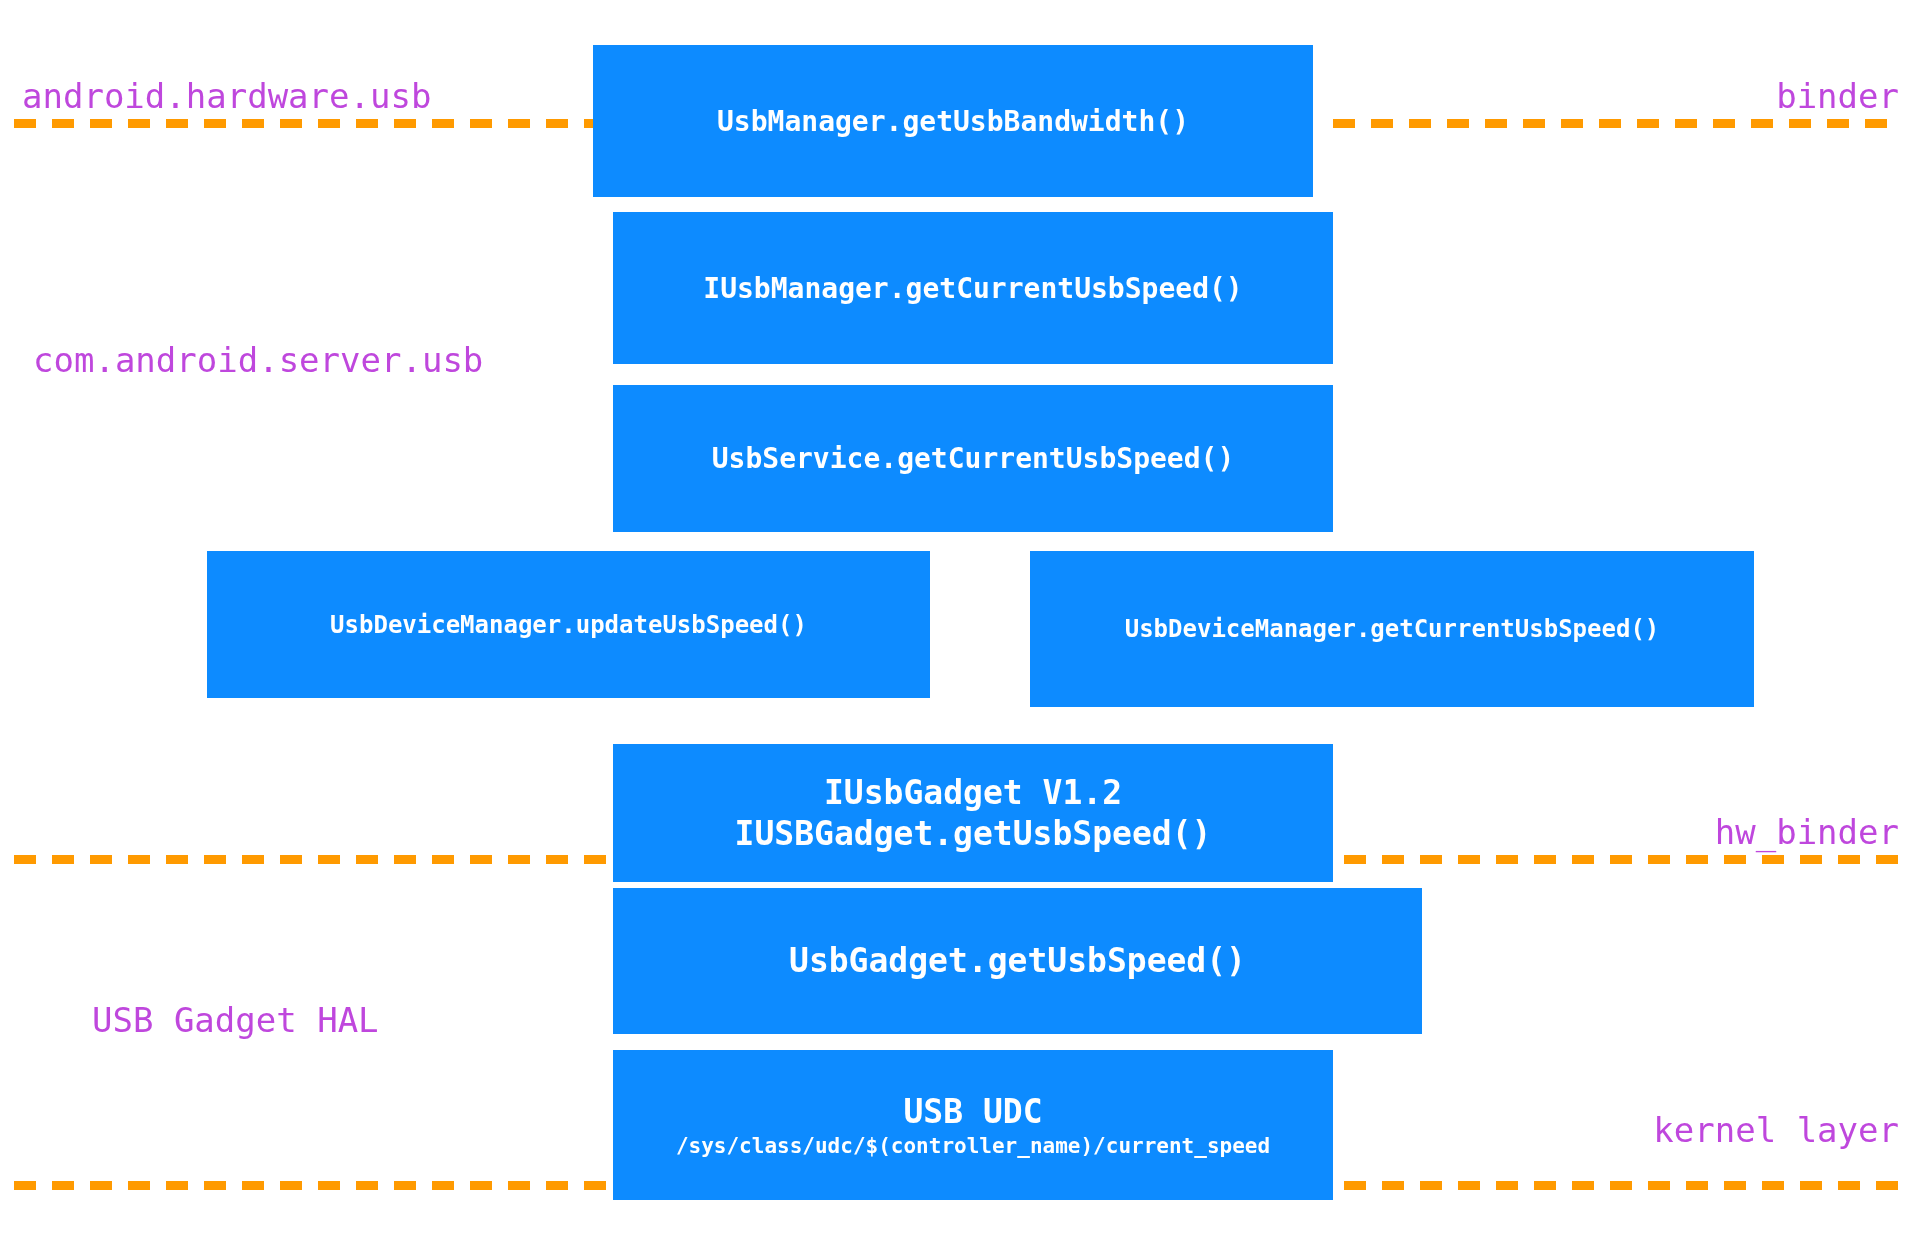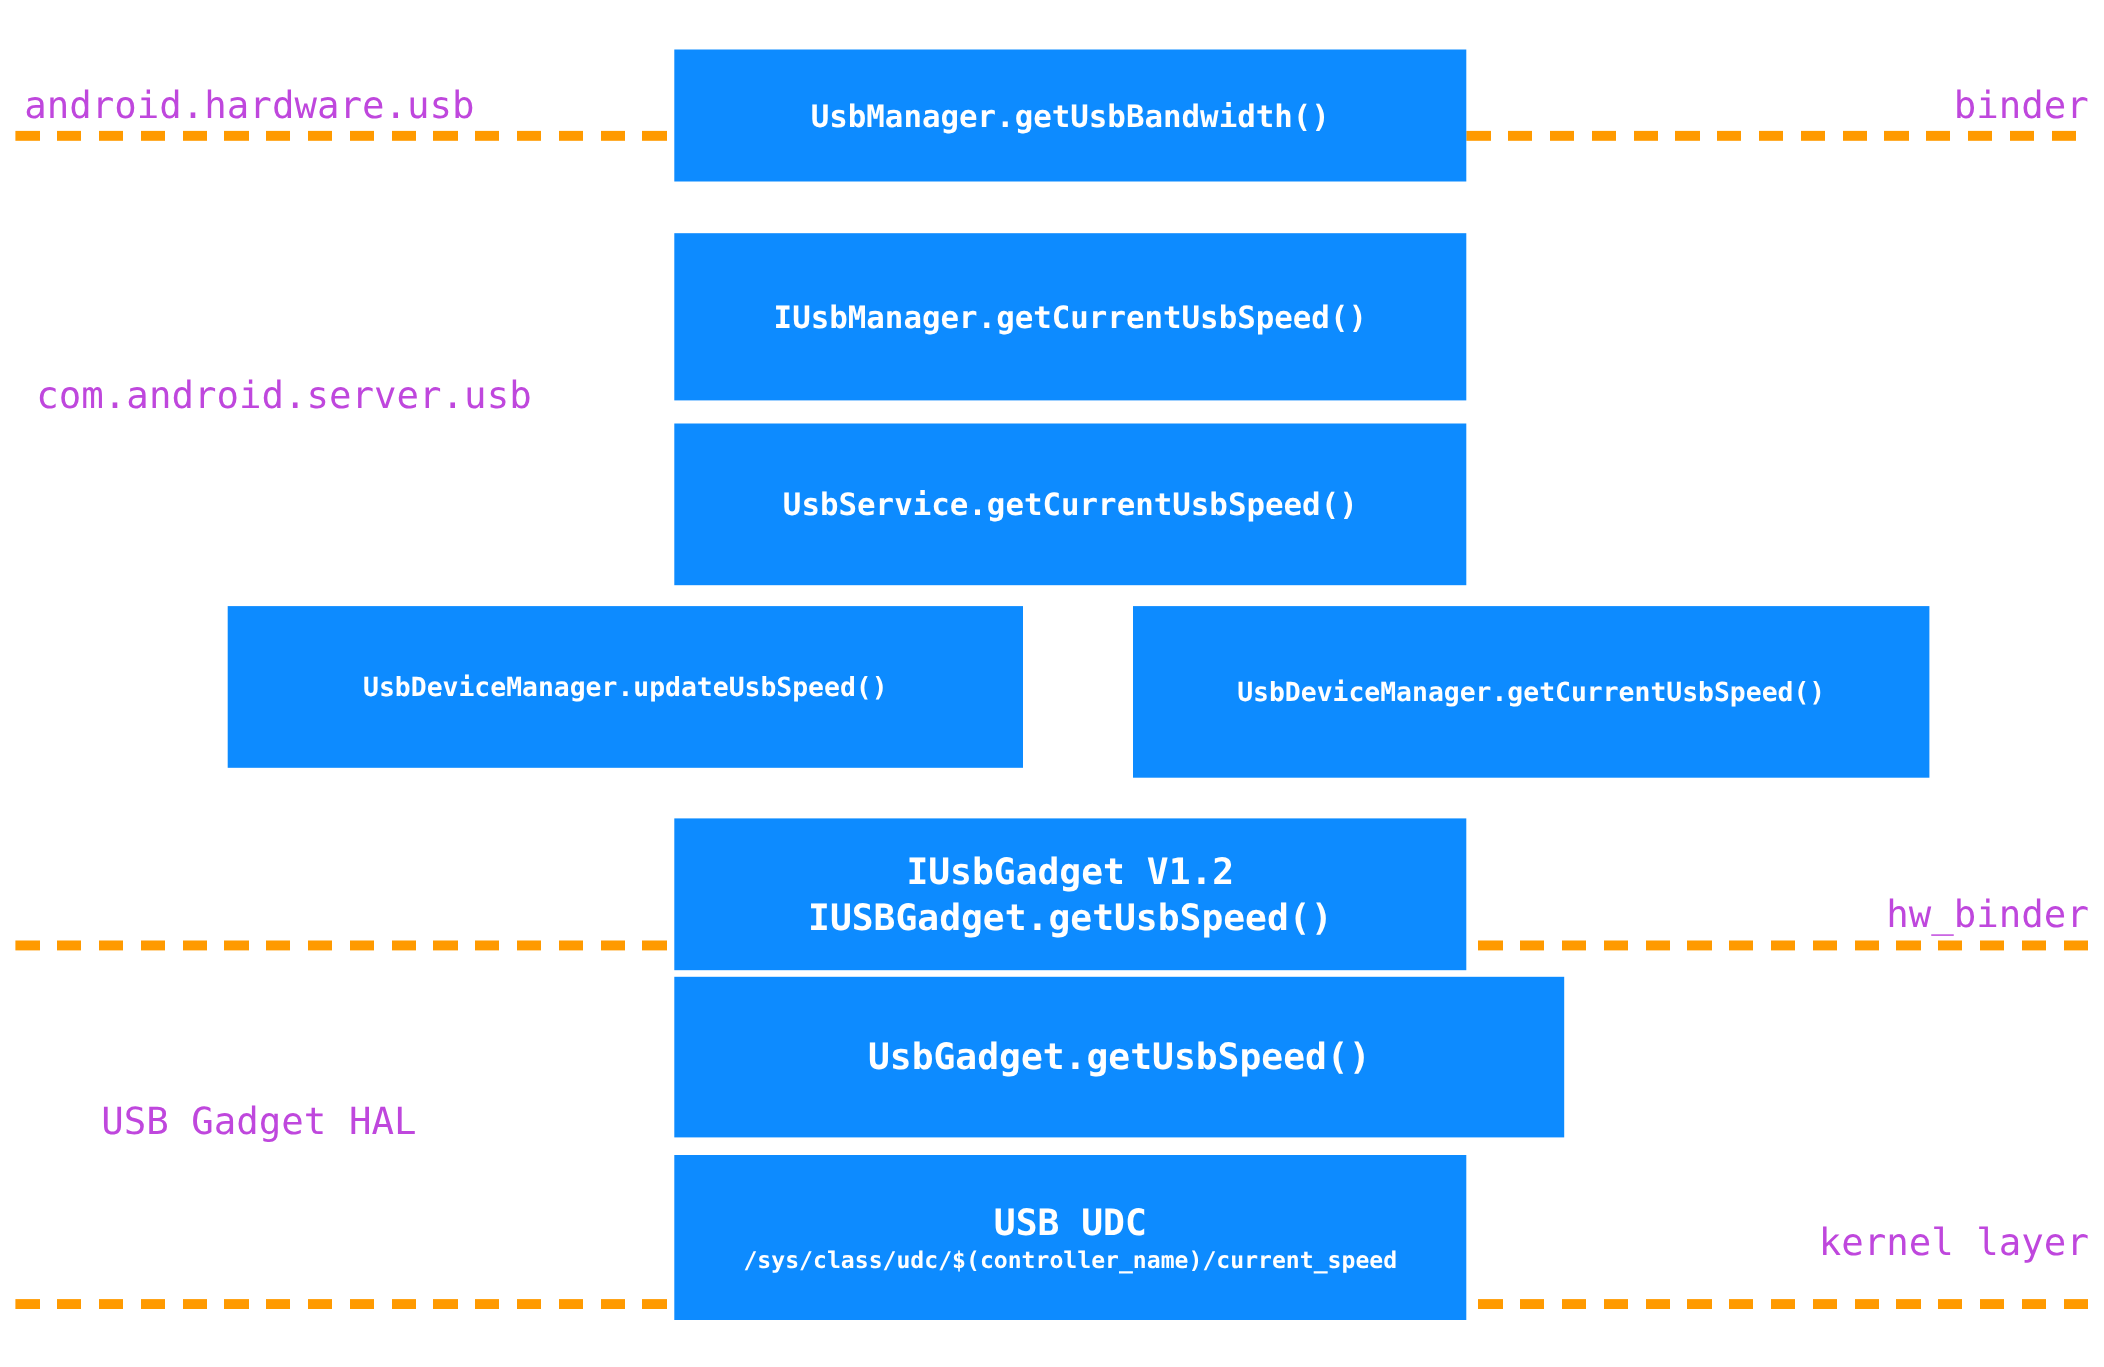--- a/index.html
+++ b/index.html
@@ -86,21 +86,21 @@
   <div class="layer-label right" style="right:14px; top:76px;">binder</div>
 
   <div class="layer-label" style="left:33px; top:340px;">com.android.server.usb</div>
 
   <div class="layer-label right" style="right:14px; top:812px;">hw_binder</div>
 
   <div class="layer-label right" style="right:14px; top:1110px;">kernel layer</div>
 
   <div class="layer-label" style="left:92px; top:1000px;">USB Gadget HAL</div>
 
-  <div class="box fs-28" style="left:613px; top:45px; width:720px; height:120px;">
+  <div class="box fs-28" style="left:593px; top:45px; width:720px; height:152px;">
     <span class="line1">UsbManager.getUsbBandwidth()</span>
   </div>
 
   <div class="box fs-28" style="left:613px; top:385px; width:720px; height:147px;">
     <span class="line1">UsbService.getCurrentUsbSpeed()</span>
   </div>
 
   <div class="box fs-28" style="left:613px; top:212px; width:720px; height:152px;">
     <span class="line1">IUsbManager.getCurrentUsbSpeed()</span>
   </div>

